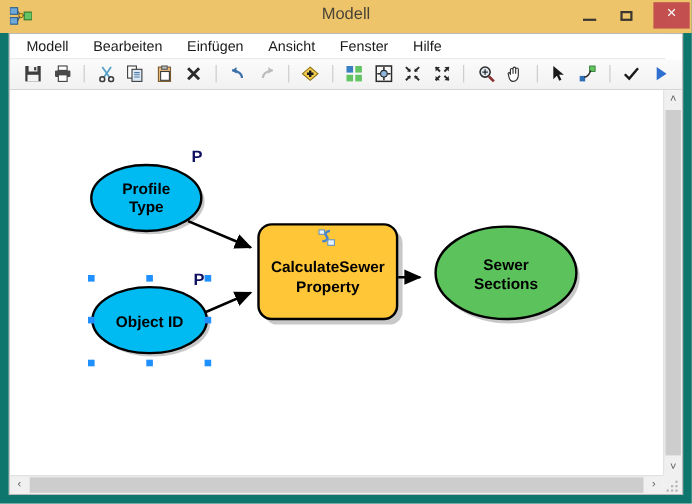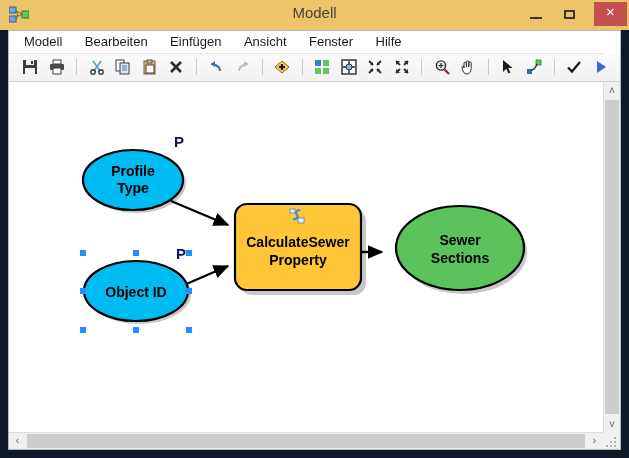--- a/index.html
+++ b/index.html
@@ -8,21 +8,21 @@
     background: #ffffff;
   }
   body {
     font-family: "Liberation Sans", sans-serif;
   }
   #app {
     position: relative;
     width: 629px;
     height: 458px;
     overflow: hidden;
-    background: #0f172a;
+    background: #0f766e;
     box-sizing: border-box;
   }
 
   
   #titlebar {
     position: absolute;
     left: 0; top: 0;
     width: 629px;
     height: 30px;
     background: #eec46a;

